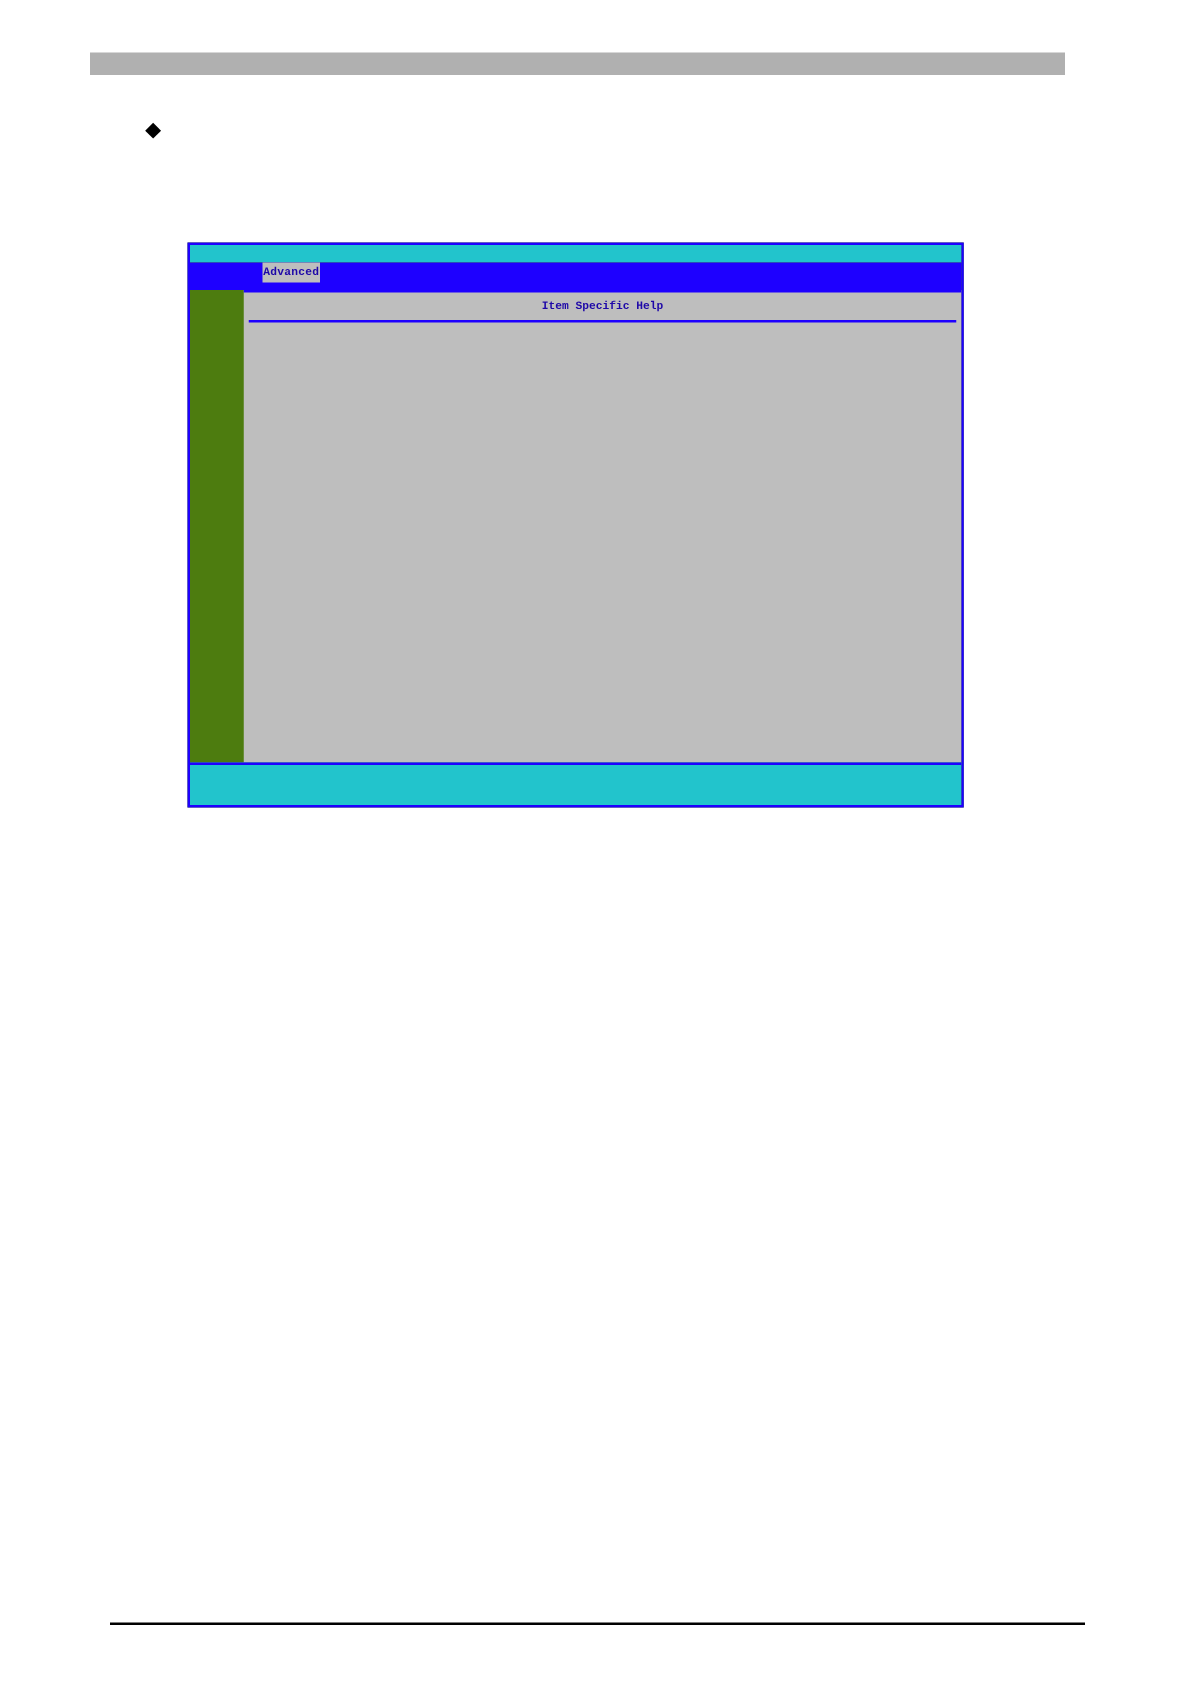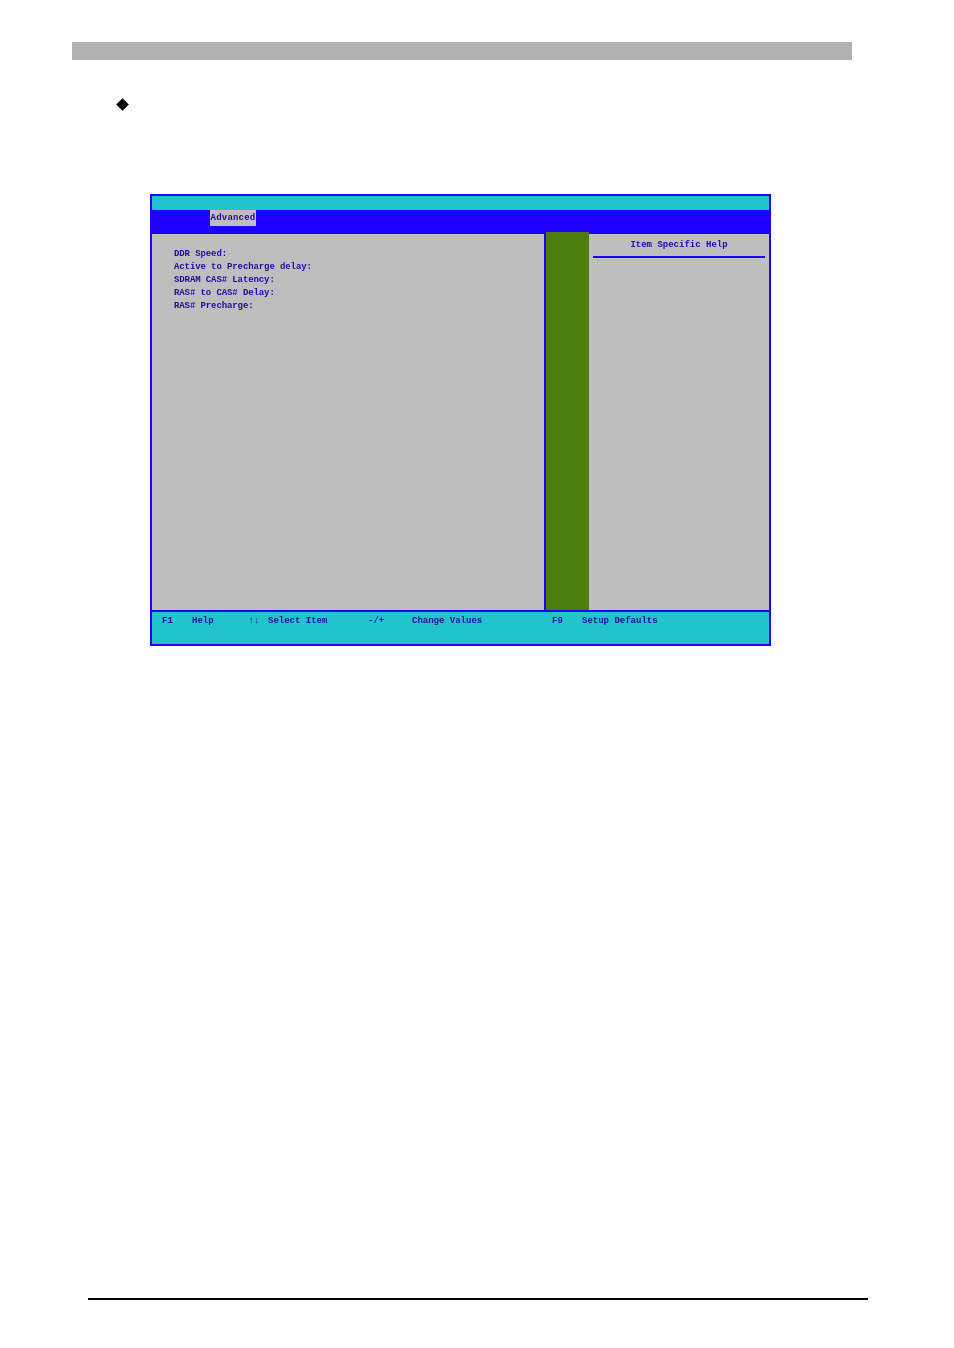--- a/index.html
+++ b/index.html
@@ -130,38 +130,21 @@
 
 <div class="top-gray-bar"></div>
 <div class="diamond-bullet"></div>
 
 <div class="bios-frame">
   <div class="bios-header"></div>
   <div class="bios-tabbar">
     <div class="tab-advanced">Advanced</div>
   </div>
   <div class="bios-body">
-    <div class="bios-main">
-      <div>DDR Speed:</div>
-      <div>Active to Precharge delay:</div>
-      <div>SDRAM CAS# Latency:</div>
-      <div>RAS# to CAS# Delay:</div>
-      <div>RAS# Precharge:</div>
-    </div>
     <div class="bios-help">
       <div class="help-header">Item Specific Help</div>
     </div>
   </div>
   <div class="bios-footer">
-    <div class="footer-row">
-      <span class="fk">F1</span>
-      <span class="fl">Help</span>
-      <span class="fi">↑↓</span>
-      <span class="fa">Select Item</span>
-      <span class="fk2">-/+</span>
-      <span class="fa2">Change Values</span>
-      <span class="fk3">F9</span>
-      <span class="fa3">Setup Defaults</span>
-    </div>
   </div>
 </div>
 
 <div class="bottom-rule"></div>
 
 </body></html>

